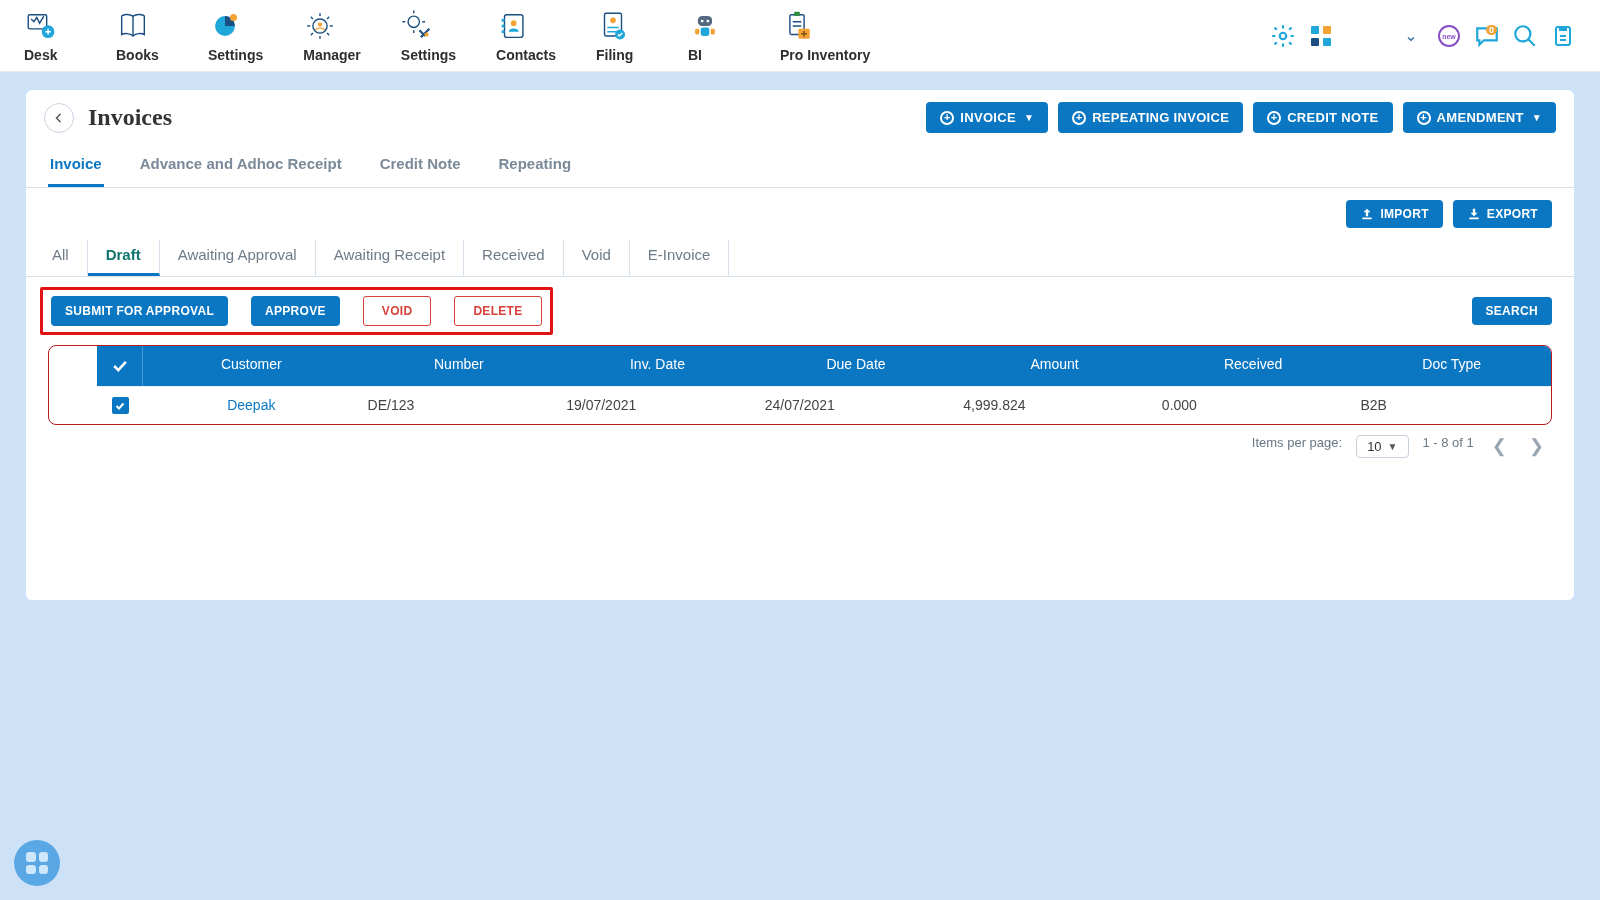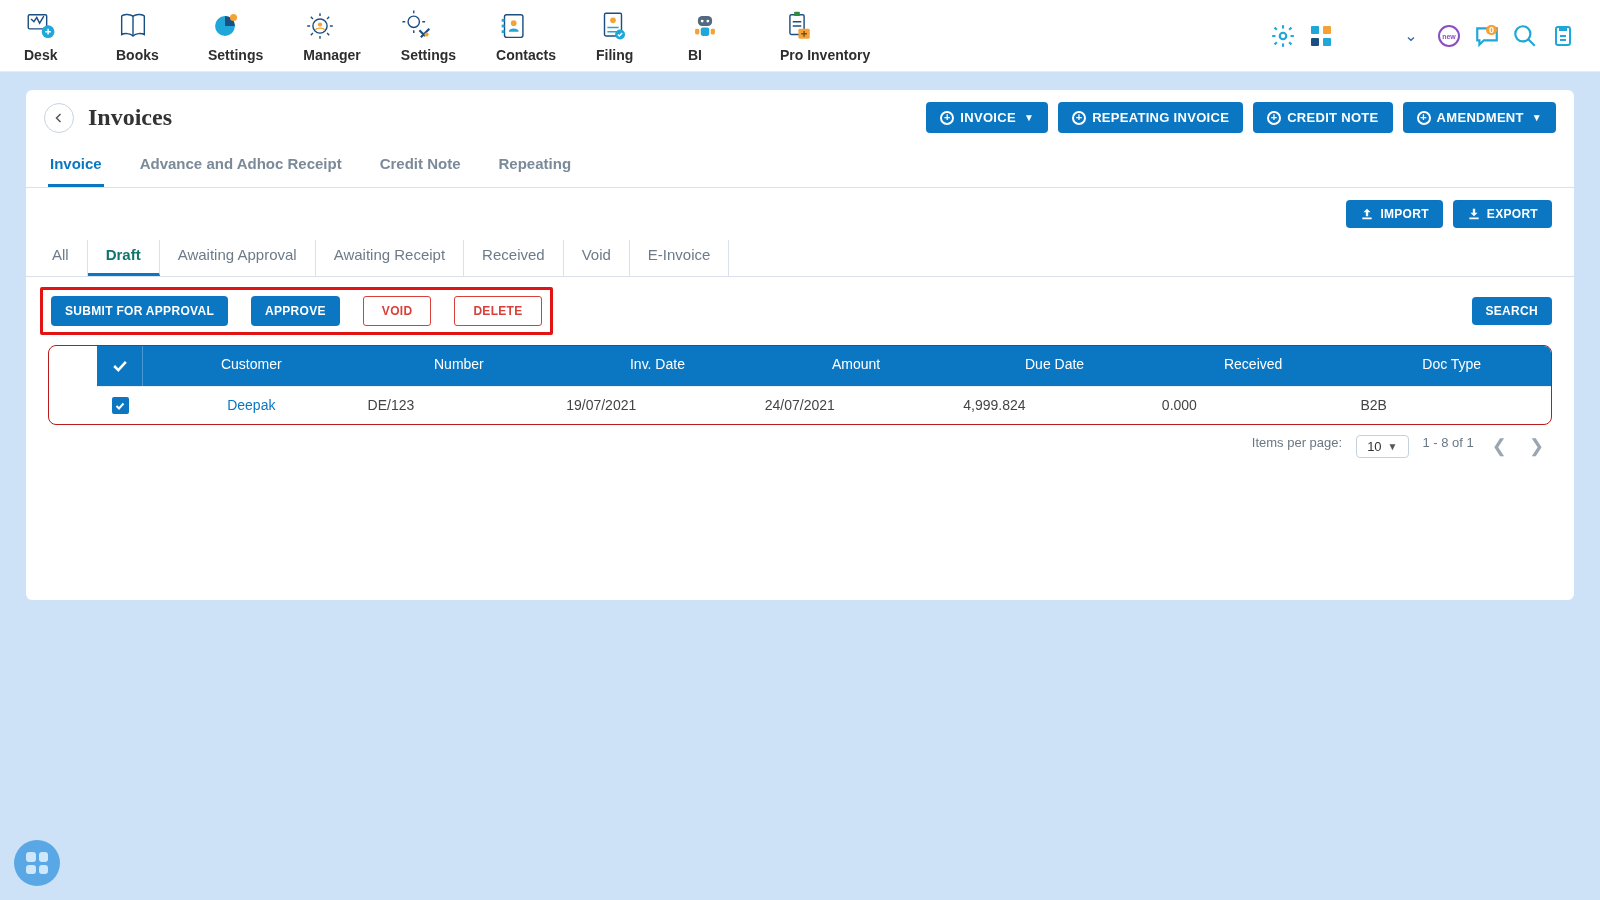--- a/index.html
+++ b/index.html
@@ -368,22 +368,22 @@
   <div class="table">
     <div class="thead">
       <div class="th th-check">
         <svg class="check-icon" viewBox="0 0 24 24" fill="none" stroke="#fff" stroke-width="3">
             <path d="M5 12 L10 17 L19 7"></path>
           </svg>
       </div>
       <div class="th">Customer</div>
       <div class="th">Number</div>
       <div class="th">Inv. Date</div>
+      <div class="th">Due Date</div>
       <div class="th">Amount</div>
-      <div class="th">Due Date</div>
       <div class="th">Received</div>
       <div class="th">Doc Type</div>
     </div>
     <div class="tbody">
       <div class="tr">
         <div class="td td-check">
           <span class="cbox">
             <svg width="12" height="12" viewBox="0 0 24 24" fill="none" stroke="#fff" stroke-width="4">
                 <path d="M5 12 L10 17 L19 7"></path>
               </svg>

